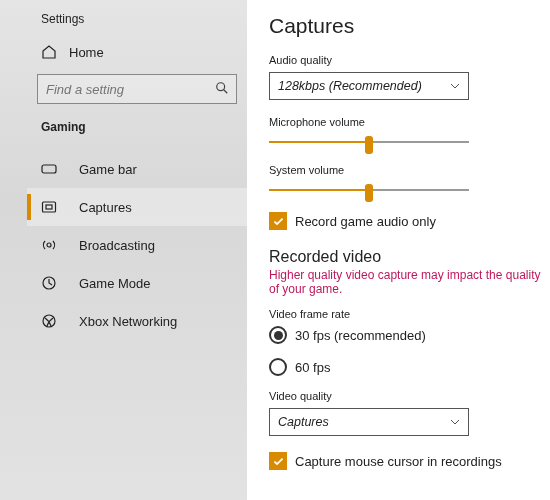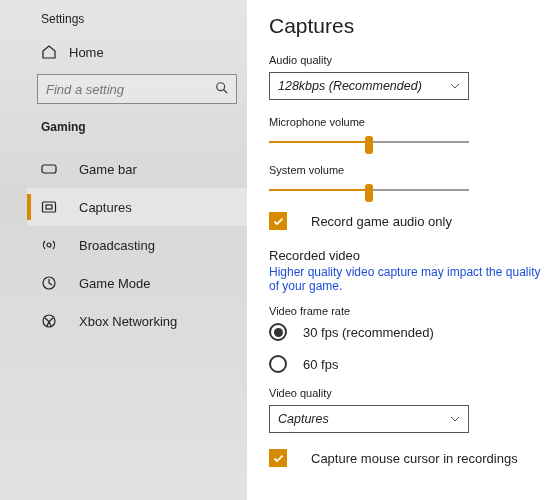--- a/index.html
+++ b/index.html
@@ -19,26 +19,26 @@
 .nav-item .icon { width: 16px; height: 16px; display: flex; align-items: center; justify-content: center; flex-shrink: 0; }
 .main { flex: 1; padding: 14px 8px 0 22px; font-size: 13px; color: #222; overflow: hidden; }
 .page-title { font-size: 21px; font-weight: 400; margin-bottom: 16px; }
 .label { font-size: 11px; margin-bottom: 6px; }
 .select { width: 200px; height: 28px; border: 1px solid #555; display: flex; align-items: center; justify-content: space-between; padding: 0 8px; font-size: 12.5px; cursor: pointer; background: #fff; margin-bottom: 16px; font-style: italic; }
 .chev { width: 10px; height: 10px; }
 .slider { width: 200px; height: 16px; position: relative; margin-bottom: 14px; }
 .slider-track { position: absolute; top: 7px; left: 0; right: 0; height: 2px; background: #999; }
 .slider-fill { position: absolute; top: 7px; left: 0; height: 2px; background: #d88a00; }
 .slider-thumb { position: absolute; top: 2px; width: 8px; height: 18px; background: #d88a00; border-radius: 3px; transform: translateX(-4px); }
-.check-row { display: flex; align-items: center; gap: 24px; margin-bottom: 18px; font-size: 13px; }
+.check-row { display: flex; align-items: center; gap: 8px; margin-bottom: 18px; font-size: 13px; }
 .checkbox { width: 18px; height: 18px; border: 1px solid #d88a00; background: #d88a00; display: flex; align-items: center; justify-content: center; cursor: pointer; flex-shrink: 0; }
 .checkbox svg { width: 13px; height: 13px; }
-.sub-head { font-size: 13px; font-weight: 400; margin-bottom: 2px; }
-.desc { font-size: 12px; color: #1d4ed8; margin-bottom: 12px; }
-.radio-row { display: flex; align-items: center; gap: 16px; margin-bottom: 14px; font-size: 13px; cursor: pointer; }
+.sub-head { font-size: 16px; font-weight: 400; margin-bottom: 2px; }
+.desc { font-size: 12px; color: #be185d; margin-bottom: 12px; }
+.radio-row { display: flex; align-items: center; gap: 8px; margin-bottom: 14px; font-size: 13px; cursor: pointer; }
 .radio { width: 18px; height: 18px; border: 2px solid #333; border-radius: 50%; display: flex; align-items: center; justify-content: center; flex-shrink: 0; }
 .radio.checked::after { content: ""; width: 9px; height: 9px; border-radius: 50%; background: #333; }
 svg { display: block; }
 </style>
 </head>
 <body>
 
 <div class="sidebar">
   <div class="app-title">Settings</div>
 

